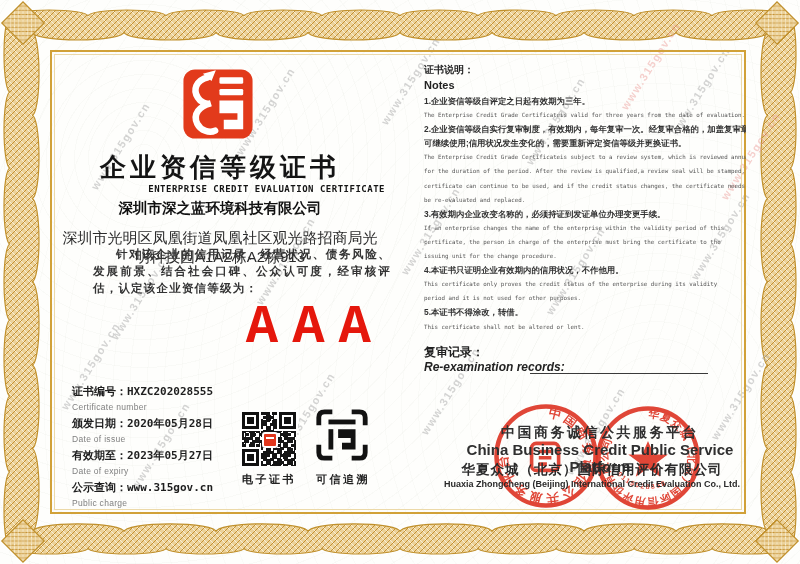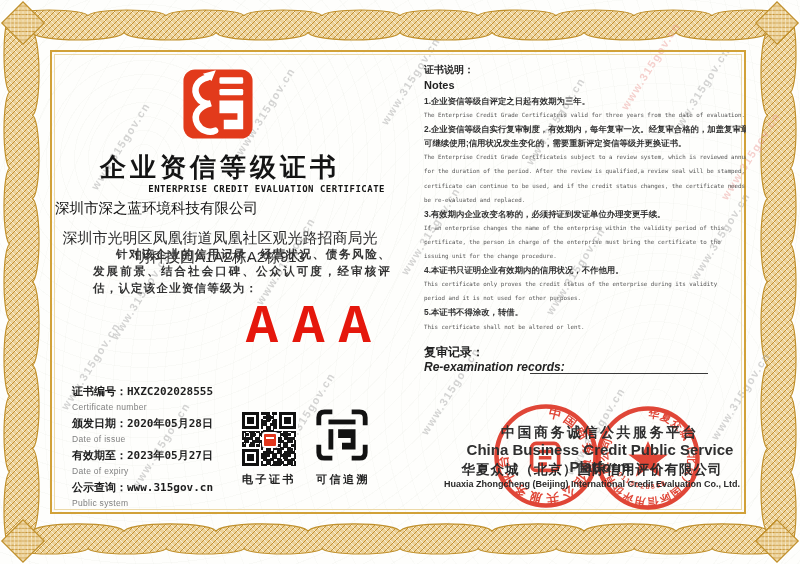--- a/index.html
+++ b/index.html
@@ -17,21 +17,21 @@
   .wm.pink{color:rgba(236,152,148,.45);}
   
   .inner-frame{left:50px;top:50px;width:692px;height:460px;border:2px solid #d1a138;z-index:3;}
   .inner-frame::before{content:"";position:absolute;inset:2px;border:1px solid #ecd9a8;}
   .z{z-index:4;}
   
   .title-zh{left:55px;top:150px;width:330px;text-align:center;font-family:"Liberation Serif","DejaVu Serif",serif;
             font-weight:700;font-size:26px;letter-spacing:4px;color:#141414;}
   .title-en{left:55px;top:184px;width:330px;text-align:right;font-family:"DejaVu Sans Mono","Liberation Mono",monospace;
             font-weight:700;font-size:9px;letter-spacing:.5px;color:#151515;}
-  .company{left:55px;top:199px;width:330px;font-weight:400;font-size:14.5px;color:#111;}
+  .company{left:55px;top:199px;width:330px;text-align:center;font-weight:700;font-size:14.5px;color:#111;}
   .address{left:58px;top:229px;width:324px;text-align:center;font-weight:400;font-size:15px;color:#2c2c2c;}
   .statement{left:73px;top:246px;width:298px;font-weight:600;font-size:11.5px;letter-spacing:1.2px;
              line-height:17px;text-indent:2em;text-align:justify;color:#333;margin-left:20px;}
   .grade{left:55px;top:297px;width:330px;text-align:right;font-family:Liberation Mono, monospace;
          font-weight:700;font-size:54px;letter-spacing:14px;text-indent:14px;color:#e5170c;}
   .fields{left:72px;top:381px;width:180px;}
   .field{height:32px;}
   .f-label{font-size:11px;font-weight:700;color:#1e1e1e;}
   .f-value{font-size:11px;font-weight:600;color:#1e1e1e;font-family:"DejaVu Sans Mono","Liberation Mono",monospace;}
   .f-caption{font-size:8.5px;color:#808080;margin-top:3px;letter-spacing:.3px;}
@@ -161,21 +161,21 @@
         <div>
           <span class="f-label">有效期至：</span><span class="f-value">2023年05月27日</span>
         </div>
         <div class="f-caption">Date of expiry</div>
       </div>
 
       <div class="field">
         <div>
           <span class="f-label">公示查询：</span><span class="f-value">www.315gov.cn</span>
         </div>
-        <div class="f-caption">Public system</div>
+        <div class="f-caption">Public charge</div>
       </div>
     </div>
 
   <div class="abs z qr">
     <span class="finder tl"></span>
     <span class="finder tr"></span>
     <span class="finder bl"></span>
     <span class="qr-logo"></span>
   </div>
   <div class="abs z qr-label">电子证书</div>

